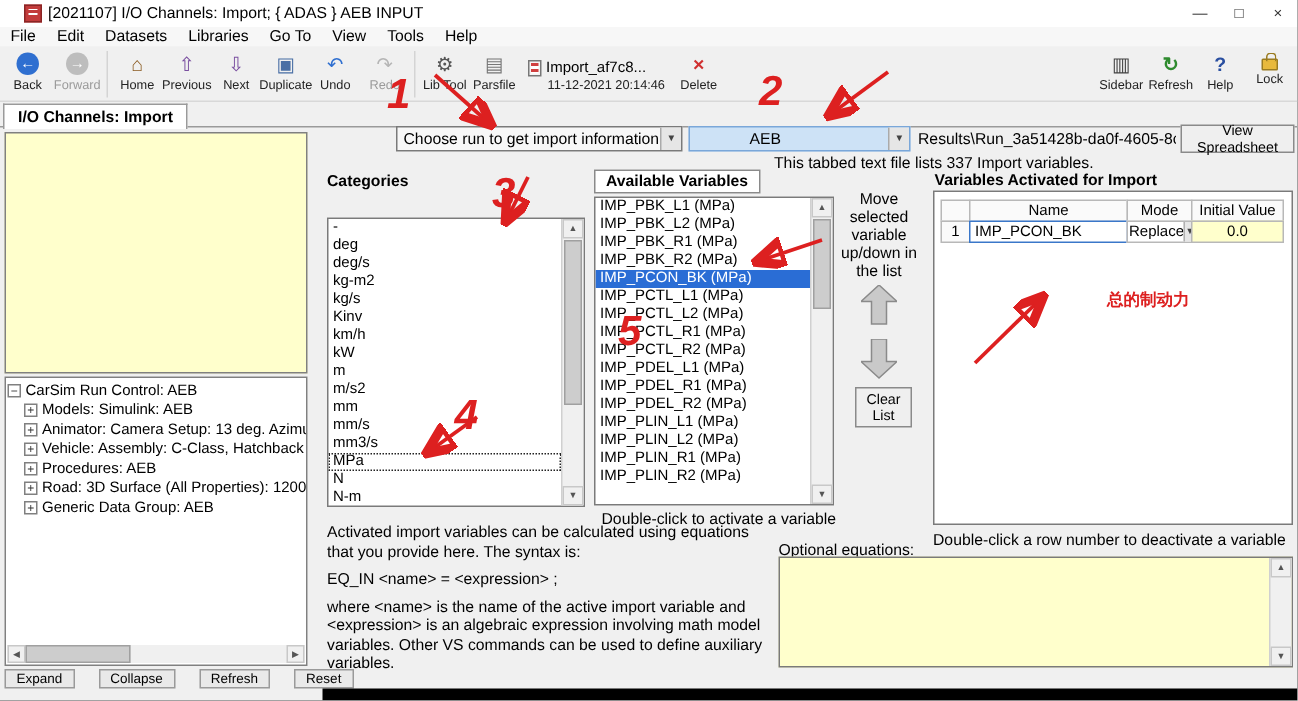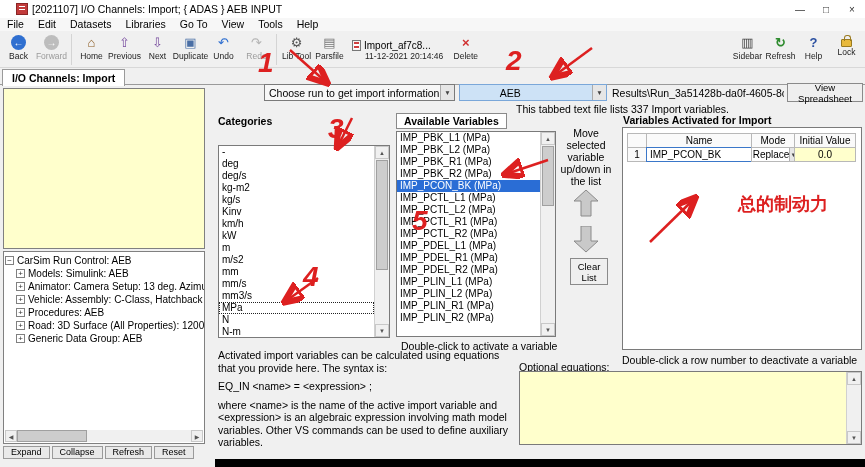--- a/index.html
+++ b/index.html
@@ -41,21 +41,21 @@
   
   .notesbox { position:absolute; left:3px; top:88px; width:202px; height:161px; background:#ffffcc; border:1px solid #808080; }
   .treebox { position:absolute; left:3px; top:251px; width:202px; height:193px; background:#fff; border:1px solid #808080; font-size:10px; padding:2px 1px; overflow:hidden; }
   .trow { height:13px; display:flex; align-items:center; gap:3px; white-space:nowrap; }
   .trow.child { margin-left:11px; }
   .expander { width:9px; height:9px; border:1px solid #808080; background:#fff; font-size:8px; line-height:7px; text-align:center; color:#333; flex:0 0 9px; }
   .hscroll { position:absolute; left:1px; right:1px; bottom:1px; height:12px; background:#f0f0f0; display:flex; }
   .hs-btn { width:12px; height:12px; font-size:6px; color:#555; text-align:center; line-height:12px; background:#f0f0f0; border:1px solid #c8c8c8; }
   .hs-thumb { width:70px; height:12px; background:#cdcdcd; border:1px solid #a0a0a0; }
   .hs-track { flex:1; }
-  .sbtnrow { position:absolute; left:3px; top:446px; display:flex; gap:2px; }
+  .sbtnrow { position:absolute; left:3px; top:446px; display:flex; gap:16px; }
   .sbtn { height:13px; padding:0 7px; background:#e9e9e9; border:1px solid #9a9a9a; font-size:9px; font-family:inherit; line-height:11px; }
 
   
   .combo { position:absolute; background:#fff; border:1px solid #7a7a7a; display:flex; align-items:center; font-size:10.5px; padding-left:4px; }
   .combo .arrow-btn { margin-left:auto; width:14px; align-self:stretch; background:#e6e6e6; border-left:1px solid #aaa; display:flex; align-items:center; justify-content:center; font-size:6.5px; color:#444; }
   .btn { position:absolute; background:#efefef; border:1px solid #8a8a8a; display:flex; align-items:center; justify-content:center; text-align:center; font-family:inherit; }
   .listbox { position:absolute; background:#fff; border:1px solid #7a7a7a; overflow:hidden; font-size:10px; }
   .li { height:12px; line-height:12px; padding-left:3px; white-space:nowrap; width:calc(100% - 15px); }
   .li.selected { background:#2a6dd5; color:#fff; }
   .li.focused { outline:1px dotted #222; outline-offset:-1px; }
@@ -76,21 +76,21 @@
 
   .helptext { position:absolute; left:218px; top:349px; width:296px; font-size:10.5px; line-height:12.5px; }
   .helptext p { margin-bottom:6px; }
   .eqbox { position:absolute; left:519px; top:371px; width:343px; height:74px; background:#ffffcc; border:1px solid #7a7a7a; resize:none; font-family:inherit; }
   .blackstrip { position:absolute; left:215px; top:459px; width:650px; height:8px; background:#000; }
 
   .movearrows { position:absolute; left:574px; top:190px; display:flex; flex-direction:column; gap:9px; }
   .annot { position:absolute; left:0; top:0; pointer-events:none; z-index:50; }
   .annot text { font-size:28px; font-weight:bold; fill:#dd2020; font-style:italic; }
   .annot path { stroke:#dd2020; stroke-width:2.5; fill:none; }
-  .cn-note { position:absolute; left:738px; top:192px; color:#dd2020; font-size:18px; font-weight:bold; z-index:51; }
+  .cn-note { position:absolute; left:738px; top:192px; color:#dd2020; font-size:11px; font-weight:bold; z-index:51; }
 </style>
 </head>
 <body>
 
 <div id="screen">
 
   <div class="titlebar">
     <span class="appicon"></span>
     <span class="wtitle">[2021107] I/O Channels: Import; { ADAS } AEB INPUT</span>
     <div class="winctl">

